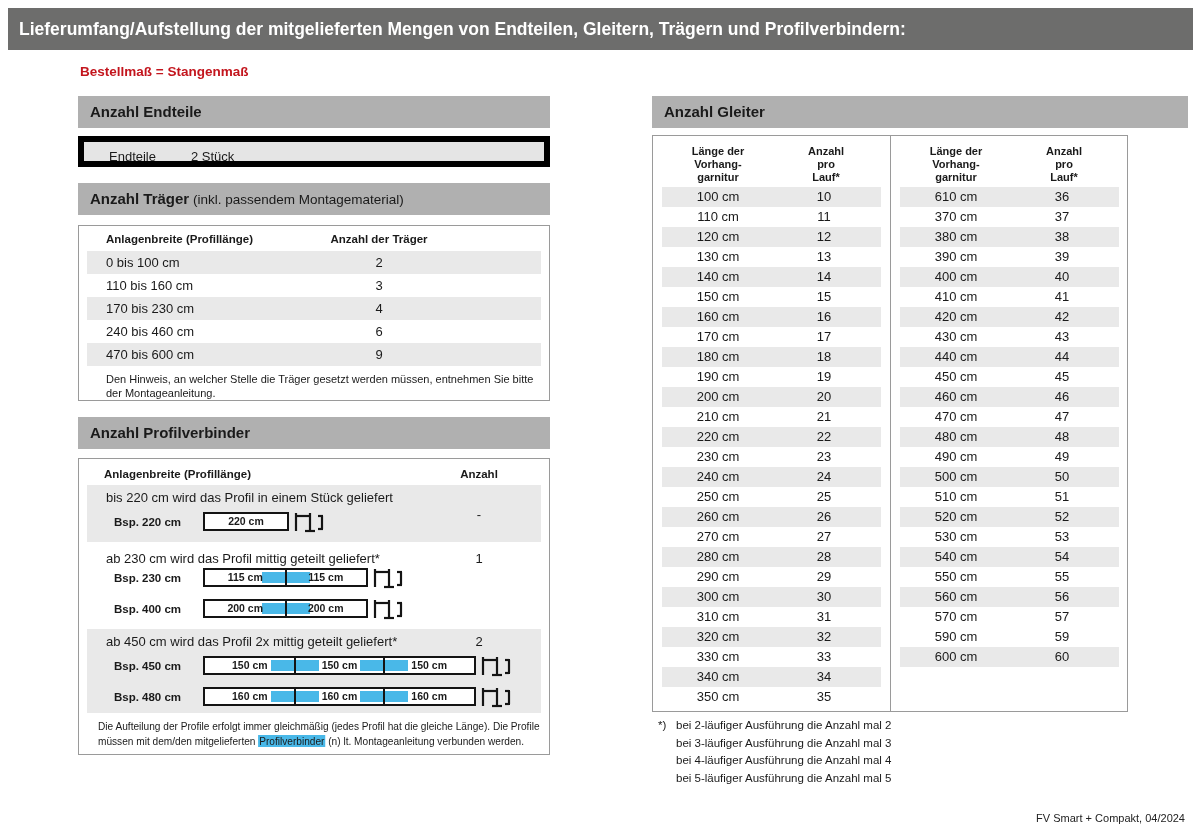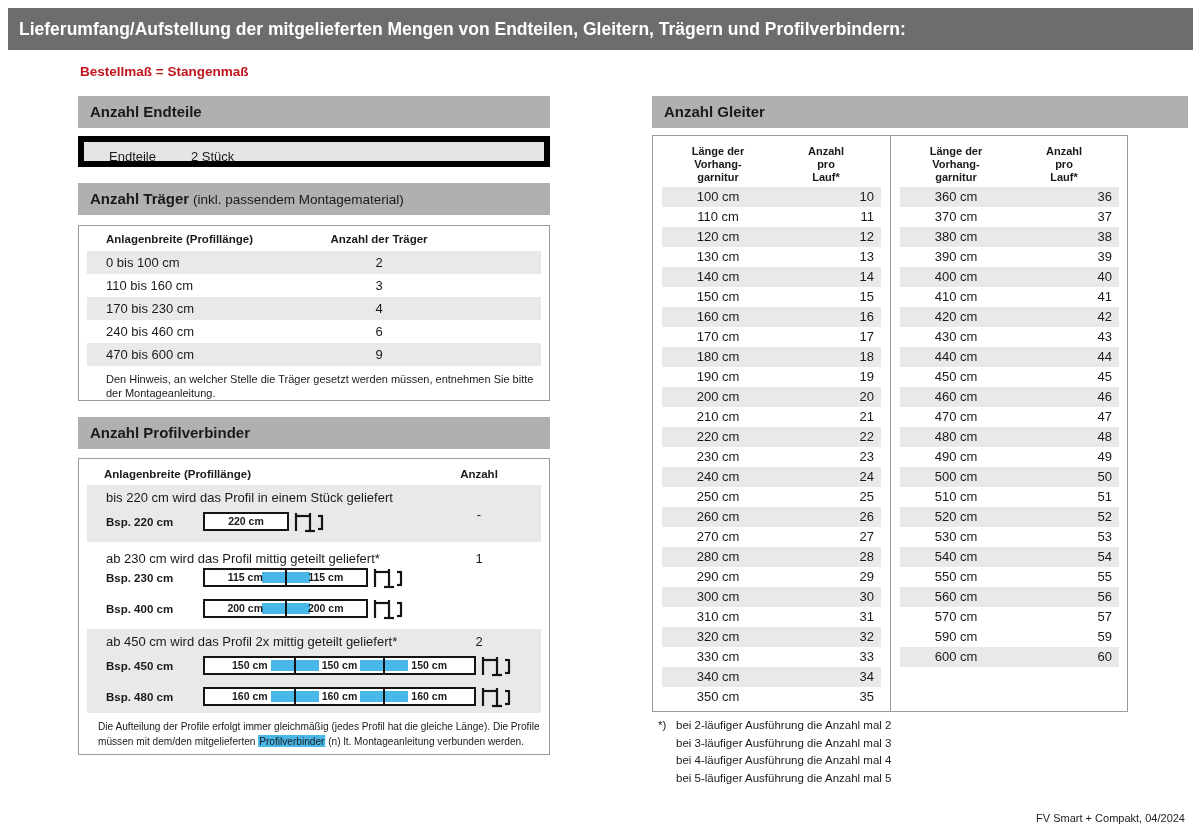--- a/index.html
+++ b/index.html
@@ -54,21 +54,21 @@
   .pv-block:nth-child(2) { top: 87px; height: 80px; }
   .pv-block:nth-child(3) { top: 170px; height: 84px; }
   .pv-block.shaded { background: #e9e9e9; }
   .pv-text { position: absolute; left: 19px; top: 5px; font-size: 13px; white-space: nowrap; }
   .pv-count { position: absolute; left: 322px; top: 5px; width: 140px; text-align: center; font-size: 13px; }
   .pv-count.mid { top: 50%; transform: translateY(-50%); }
   .pv-examples { padding-top: 27px; }
   .pv-block:nth-child(2) .pv-examples { padding-top: 22px; }
   .pv-example { display: flex; align-items: center; height: 19px; }
   .pv-example + .pv-example { margin-top: 12px; }
-  .pv-ex-label { width: 83px; margin-left: 19px; text-align: left; font-size: 11.5px; font-weight: bold; white-space: nowrap; }
+  .pv-ex-label { width: 83px; margin-left: 19px; text-align: center; font-size: 11.5px; font-weight: bold; white-space: nowrap; }
   .pv-bar { position: relative; height: 19px; margin-left: 14px; border: 2px solid #141414; background: #fff; display: flex; }
   .pv-seg { flex: 1; text-align: center; font-size: 10.5px; font-weight: bold; line-height: 15px; position: relative; z-index: 2; white-space: nowrap; }
   .pv-conn { position: absolute; top: 2px; height: 11px; width: 48px; background: #49b8e8; z-index: 1; }
   .pv-joint { position: absolute; top: 0; bottom: 0; width: 2px; background: #141414; z-index: 3; }
   .pv-icon { margin-left: 5px; display: inline-flex; align-items: center; }
   .pv-note { position: absolute; left: 19px; top: 260px; width: 500px; font-size: 11px; line-height: 15px; transform: scaleX(0.92); transform-origin: left top; }
   .pv-note .hl { background: #49b8e8; padding: 0 1px; }
   .paneel-note { position: absolute; left: 78px; top: 763px; font-size: 13.5px; font-weight: bold; white-space: nowrap; }
 
   
@@ -77,21 +77,21 @@
   .g-half { position: absolute; top: 0; height: 100%; }
   #g-left  { left: 0; width: 237px; }
   #g-right { left: 238px; width: 237px; }
   .g-headrow { position: relative; height: 51px; }
   .g-h { position: absolute; top: 9px; font-size: 11px; font-weight: bold; line-height: 13px; text-align: center; }
   .g-h.c1 { left: 10px; width: 110px; }
   .g-h.c2 { left: 123px; width: 100px; }
   .g-row { position: relative; height: 20px; margin: 0 9px; font-size: 13px; line-height: 20px; }
   .g-row.stripe { background: #e9e9e9; }
   .g-len { position: absolute; left: 0; width: 112px; text-align: center; }
-  .g-cnt { position: absolute; left: 112px; width: 100px; text-align: right; }
+  .g-cnt { position: absolute; left: 112px; width: 100px; text-align: center; }
   .g-footnote { position: absolute; left: 658px; top: 717px; font-size: 11.5px; line-height: 17.5px; }
   .g-fn-line { padding-left: 18px; position: relative; white-space: nowrap; }
   .g-fn-marker { position: absolute; left: 0; }
 
   .footer { position: absolute; right: 15px; top: 812px; font-size: 11px; color: #222; }
 </style>
 </head>
 <body>
 
 <div class="page">
@@ -417,21 +417,21 @@
             <div>Vorhang-</div>
             <div>garnitur</div>
           </div>
           <div class="g-h c2">
             <div>Anzahl</div>
             <div>pro</div>
             <div>Lauf*</div>
           </div>
         </div>
         <div class="g-row stripe">
-          <span class="g-len">360 cm</span>
+          <span class="g-len">610 cm</span>
           <span class="g-cnt">36</span>
         </div>
         <div class="g-row">
           <span class="g-len">370 cm</span>
           <span class="g-cnt">37</span>
         </div>
         <div class="g-row stripe">
           <span class="g-len">380 cm</span>
           <span class="g-cnt">38</span>
         </div>

